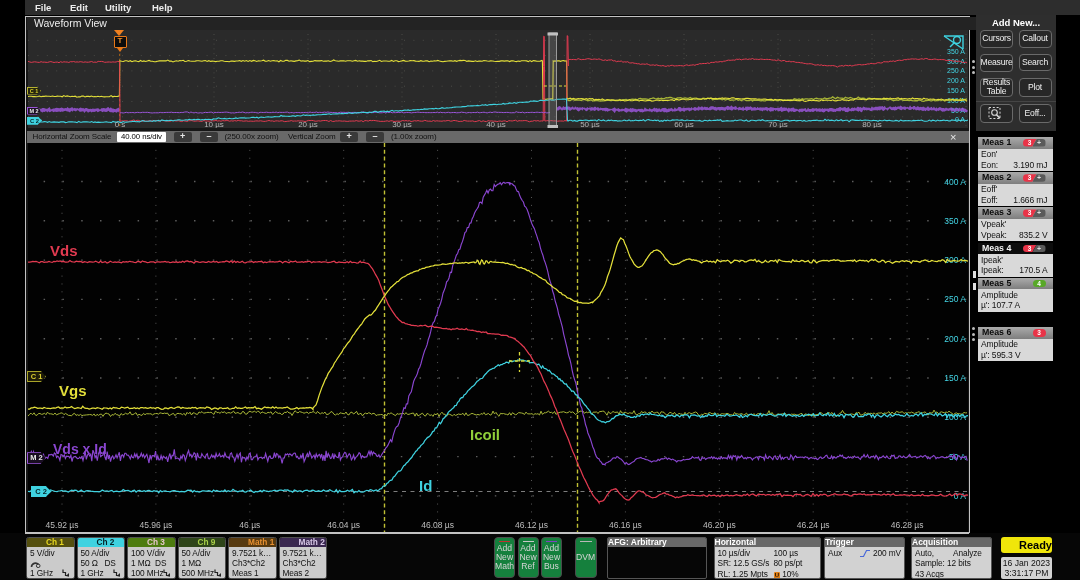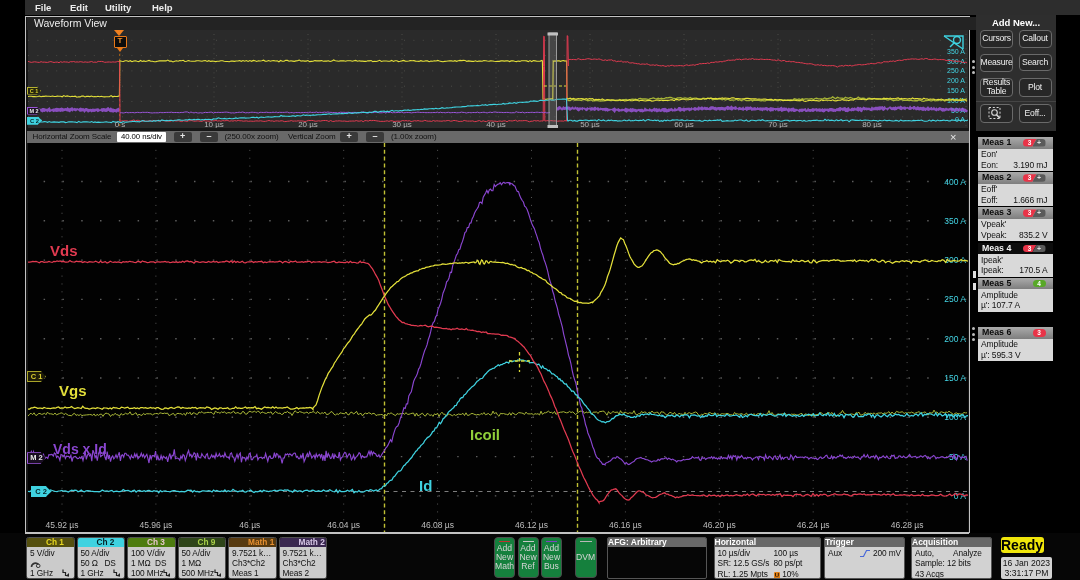--- a/index.html
+++ b/index.html
@@ -345,13 +345,13 @@
         </svg></span><span style="position:absolute;left:48px;">200 mV</span>
 </div>
   </div>
 
 <div class="abs" style="left:911px;top:536.5px;width:81px;height:42px;border:1px solid #555;border-radius:2px;overflow:hidden;">
 <div class="panelhead">Acquisition</div>
 <div class="panelbody" style="height:32.5px;padding:1px 0 0 3px;line-height:10.3px;">Auto,<span style="position:absolute;left:41px;">Analyze</span><br>Sample: 12 bits<br>43 Acqs
 </div>
   </div>
 
-<div class="abs" style="left:1001px;top:536.5px;width:43px;height:16px;background:#f0e60a;border-radius:3px;color:#000;font-weight:bold;font-size:14px;text-align:left;line-height:16px;">Ready</div>
+<div class="abs" style="left:1001px;top:536.5px;width:51px;height:16px;background:#f0e60a;border-radius:3px;color:#000;font-weight:bold;font-size:11px;text-align:right;line-height:16px;">Ready</div>
 <div class="abs" style="left:1001px;top:557px;width:51px;height:21.5px;background:#d2d2d2;border-radius:2px;color:#111;font-size:8.6px;text-align:center;line-height:10.5px;padding-top:0.5px;">16 Jan 2023<br>3:31:17 PM</div>
 </body></html>

